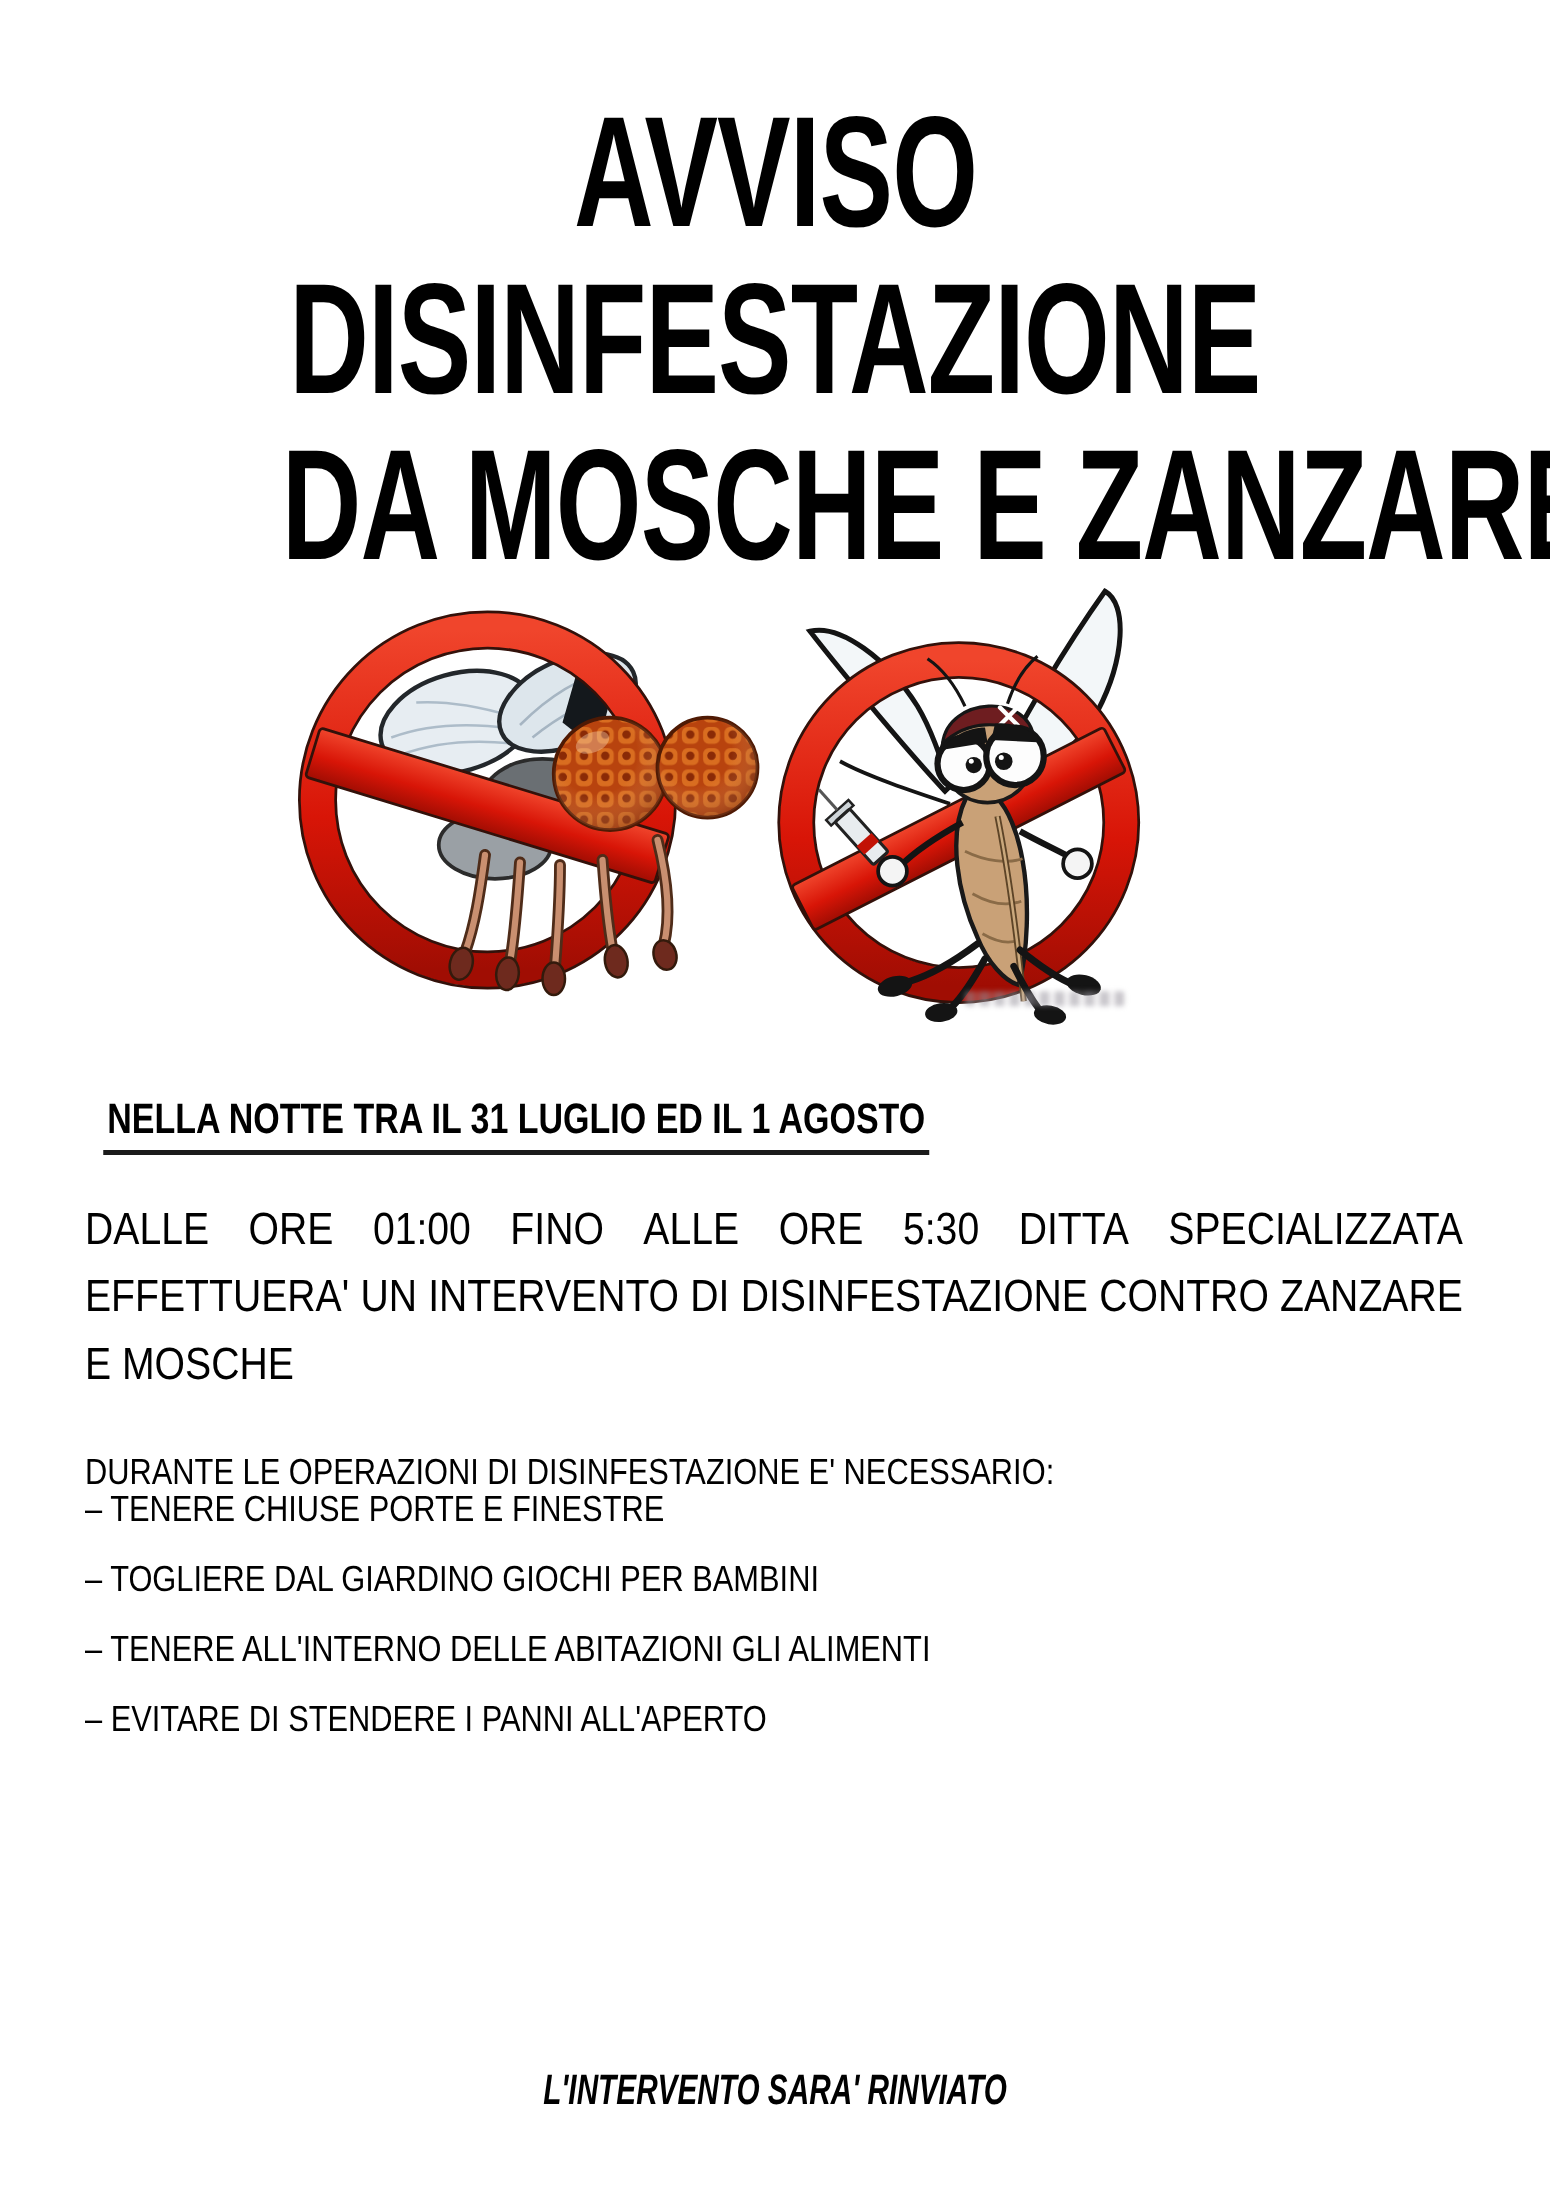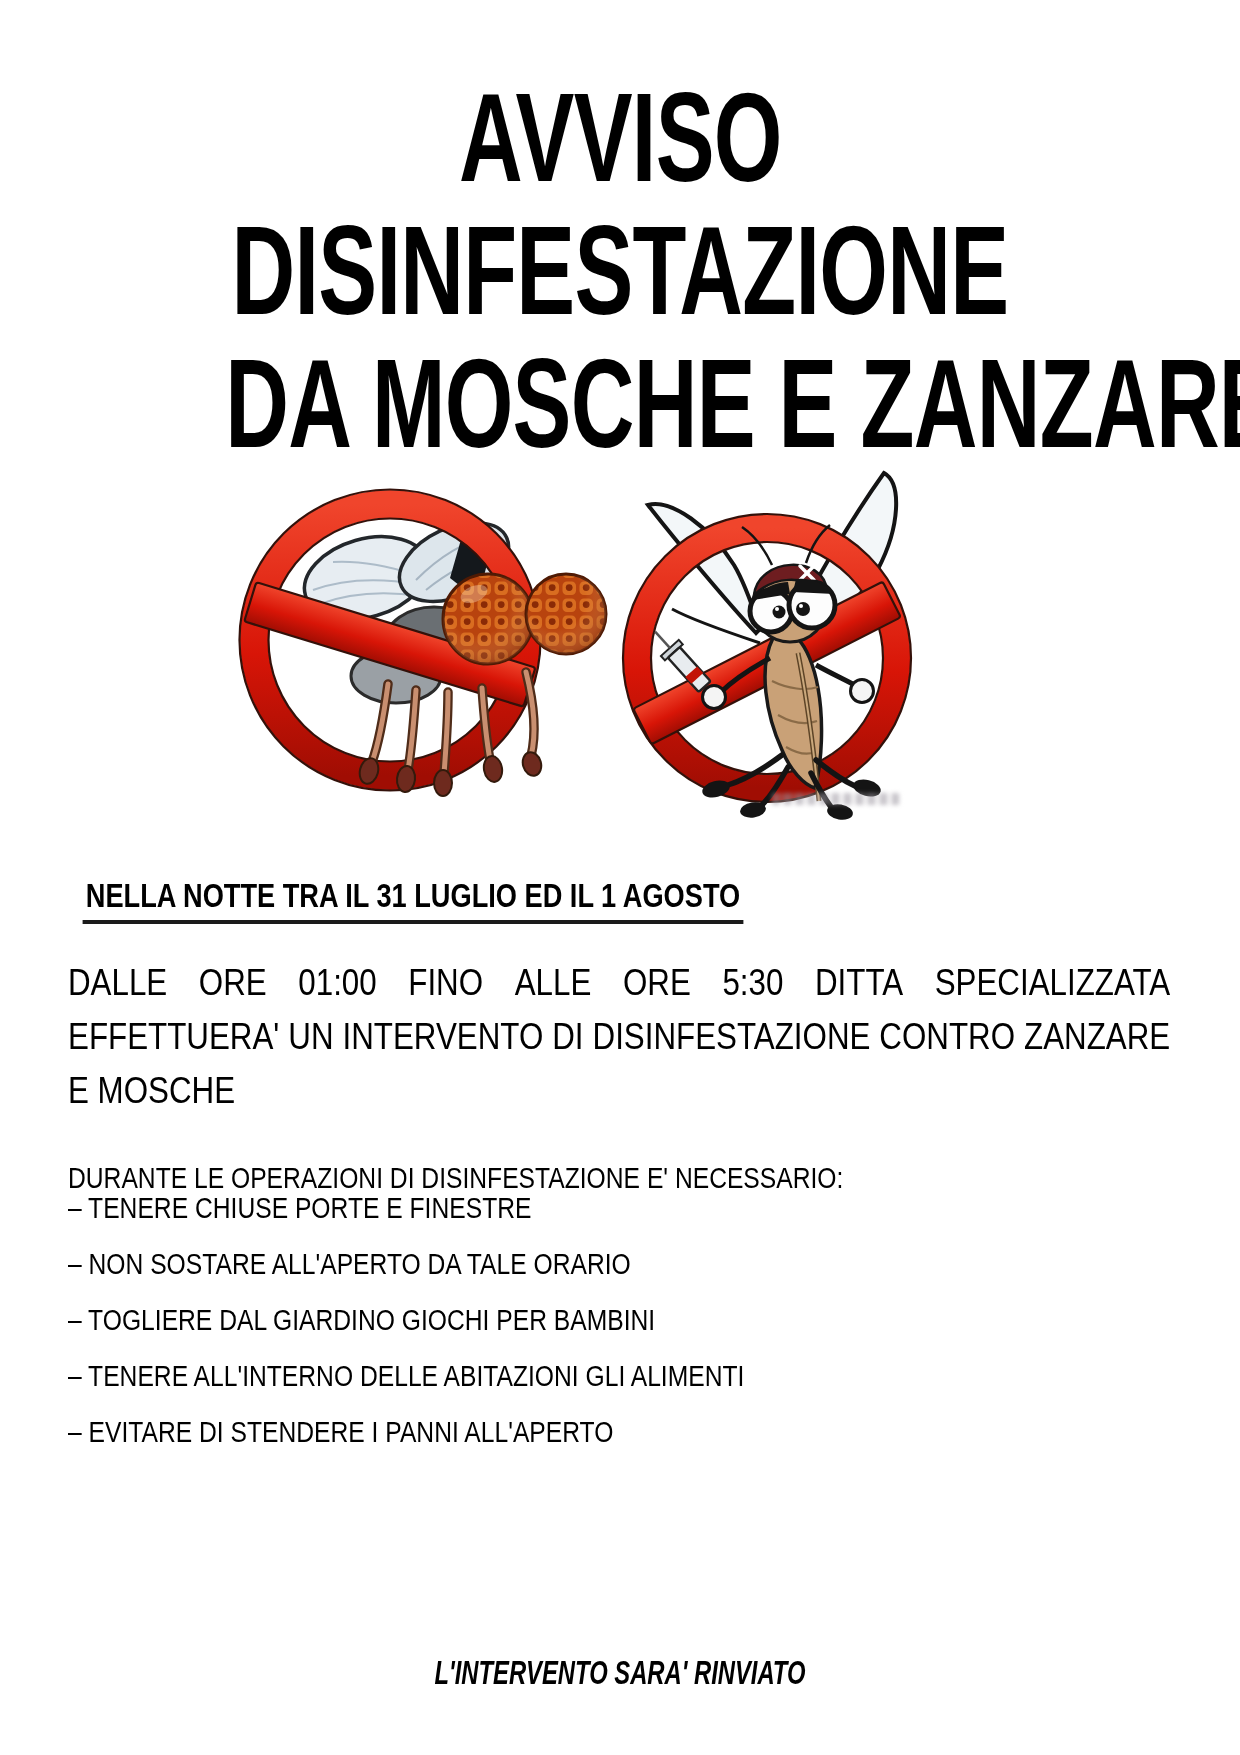--- a/index.html
+++ b/index.html
@@ -228,21 +228,20 @@
       </div>
     <div class="pline">E MOSCHE</div>
   </div>
 
   <div class="intro">
     <span>DURANTE LE OPERAZIONI DI DISINFESTAZIONE E' NECESSARIO:</span>
   </div>
 
   <div class="list">
     <div class="item"><span>– TENERE CHIUSE PORTE E FINESTRE</span></div>
-    <div class="item"><span>– NON SOSTARE ALL'APERTO DA TALE ORARIO</span></div>
     <div class="item"><span>– TOGLIERE DAL GIARDINO GIOCHI PER BAMBINI</span></div>
     <div class="item"><span>– TENERE ALL'INTERNO DELLE ABITAZIONI GLI ALIMENTI</span></div>
     <div class="item"><span>– EVITARE DI STENDERE I PANNI ALL'APERTO</span></div>
   </div>
 
   <div id="footer2" class="footer-line">
     <span>L'INTERVENTO SARA' RINVIATO</span>
   </div>
 
 </div>

